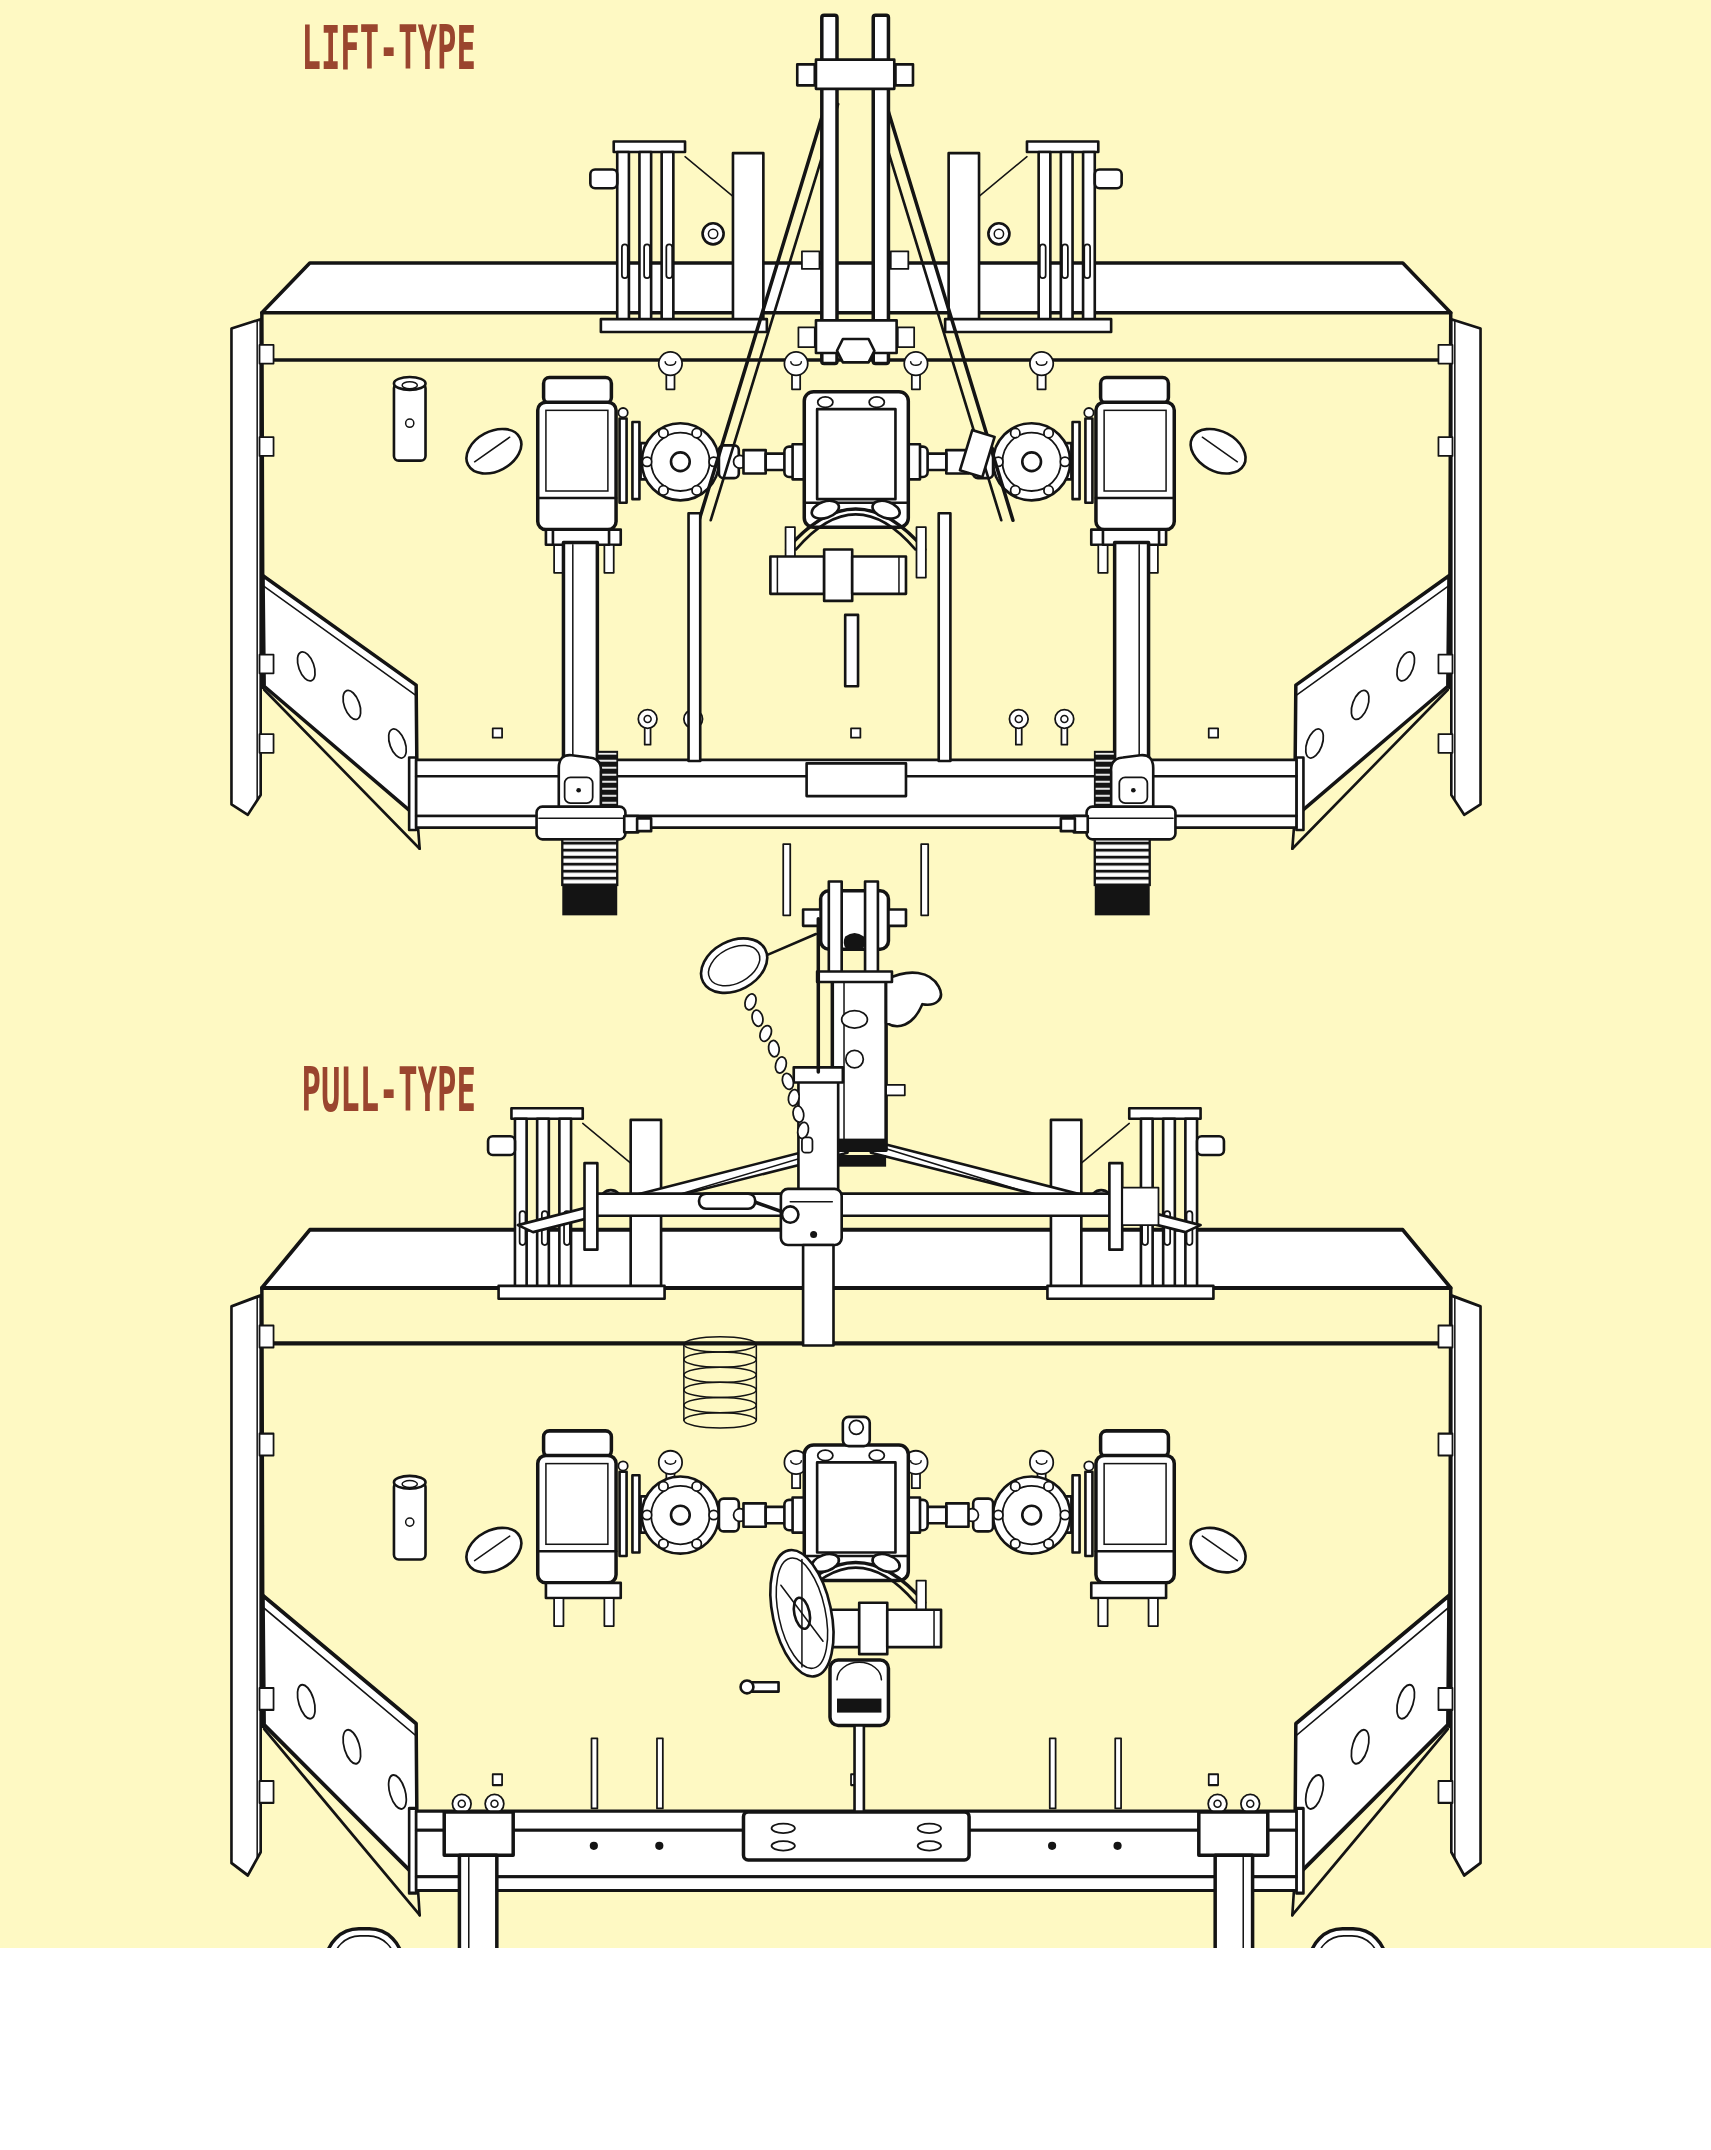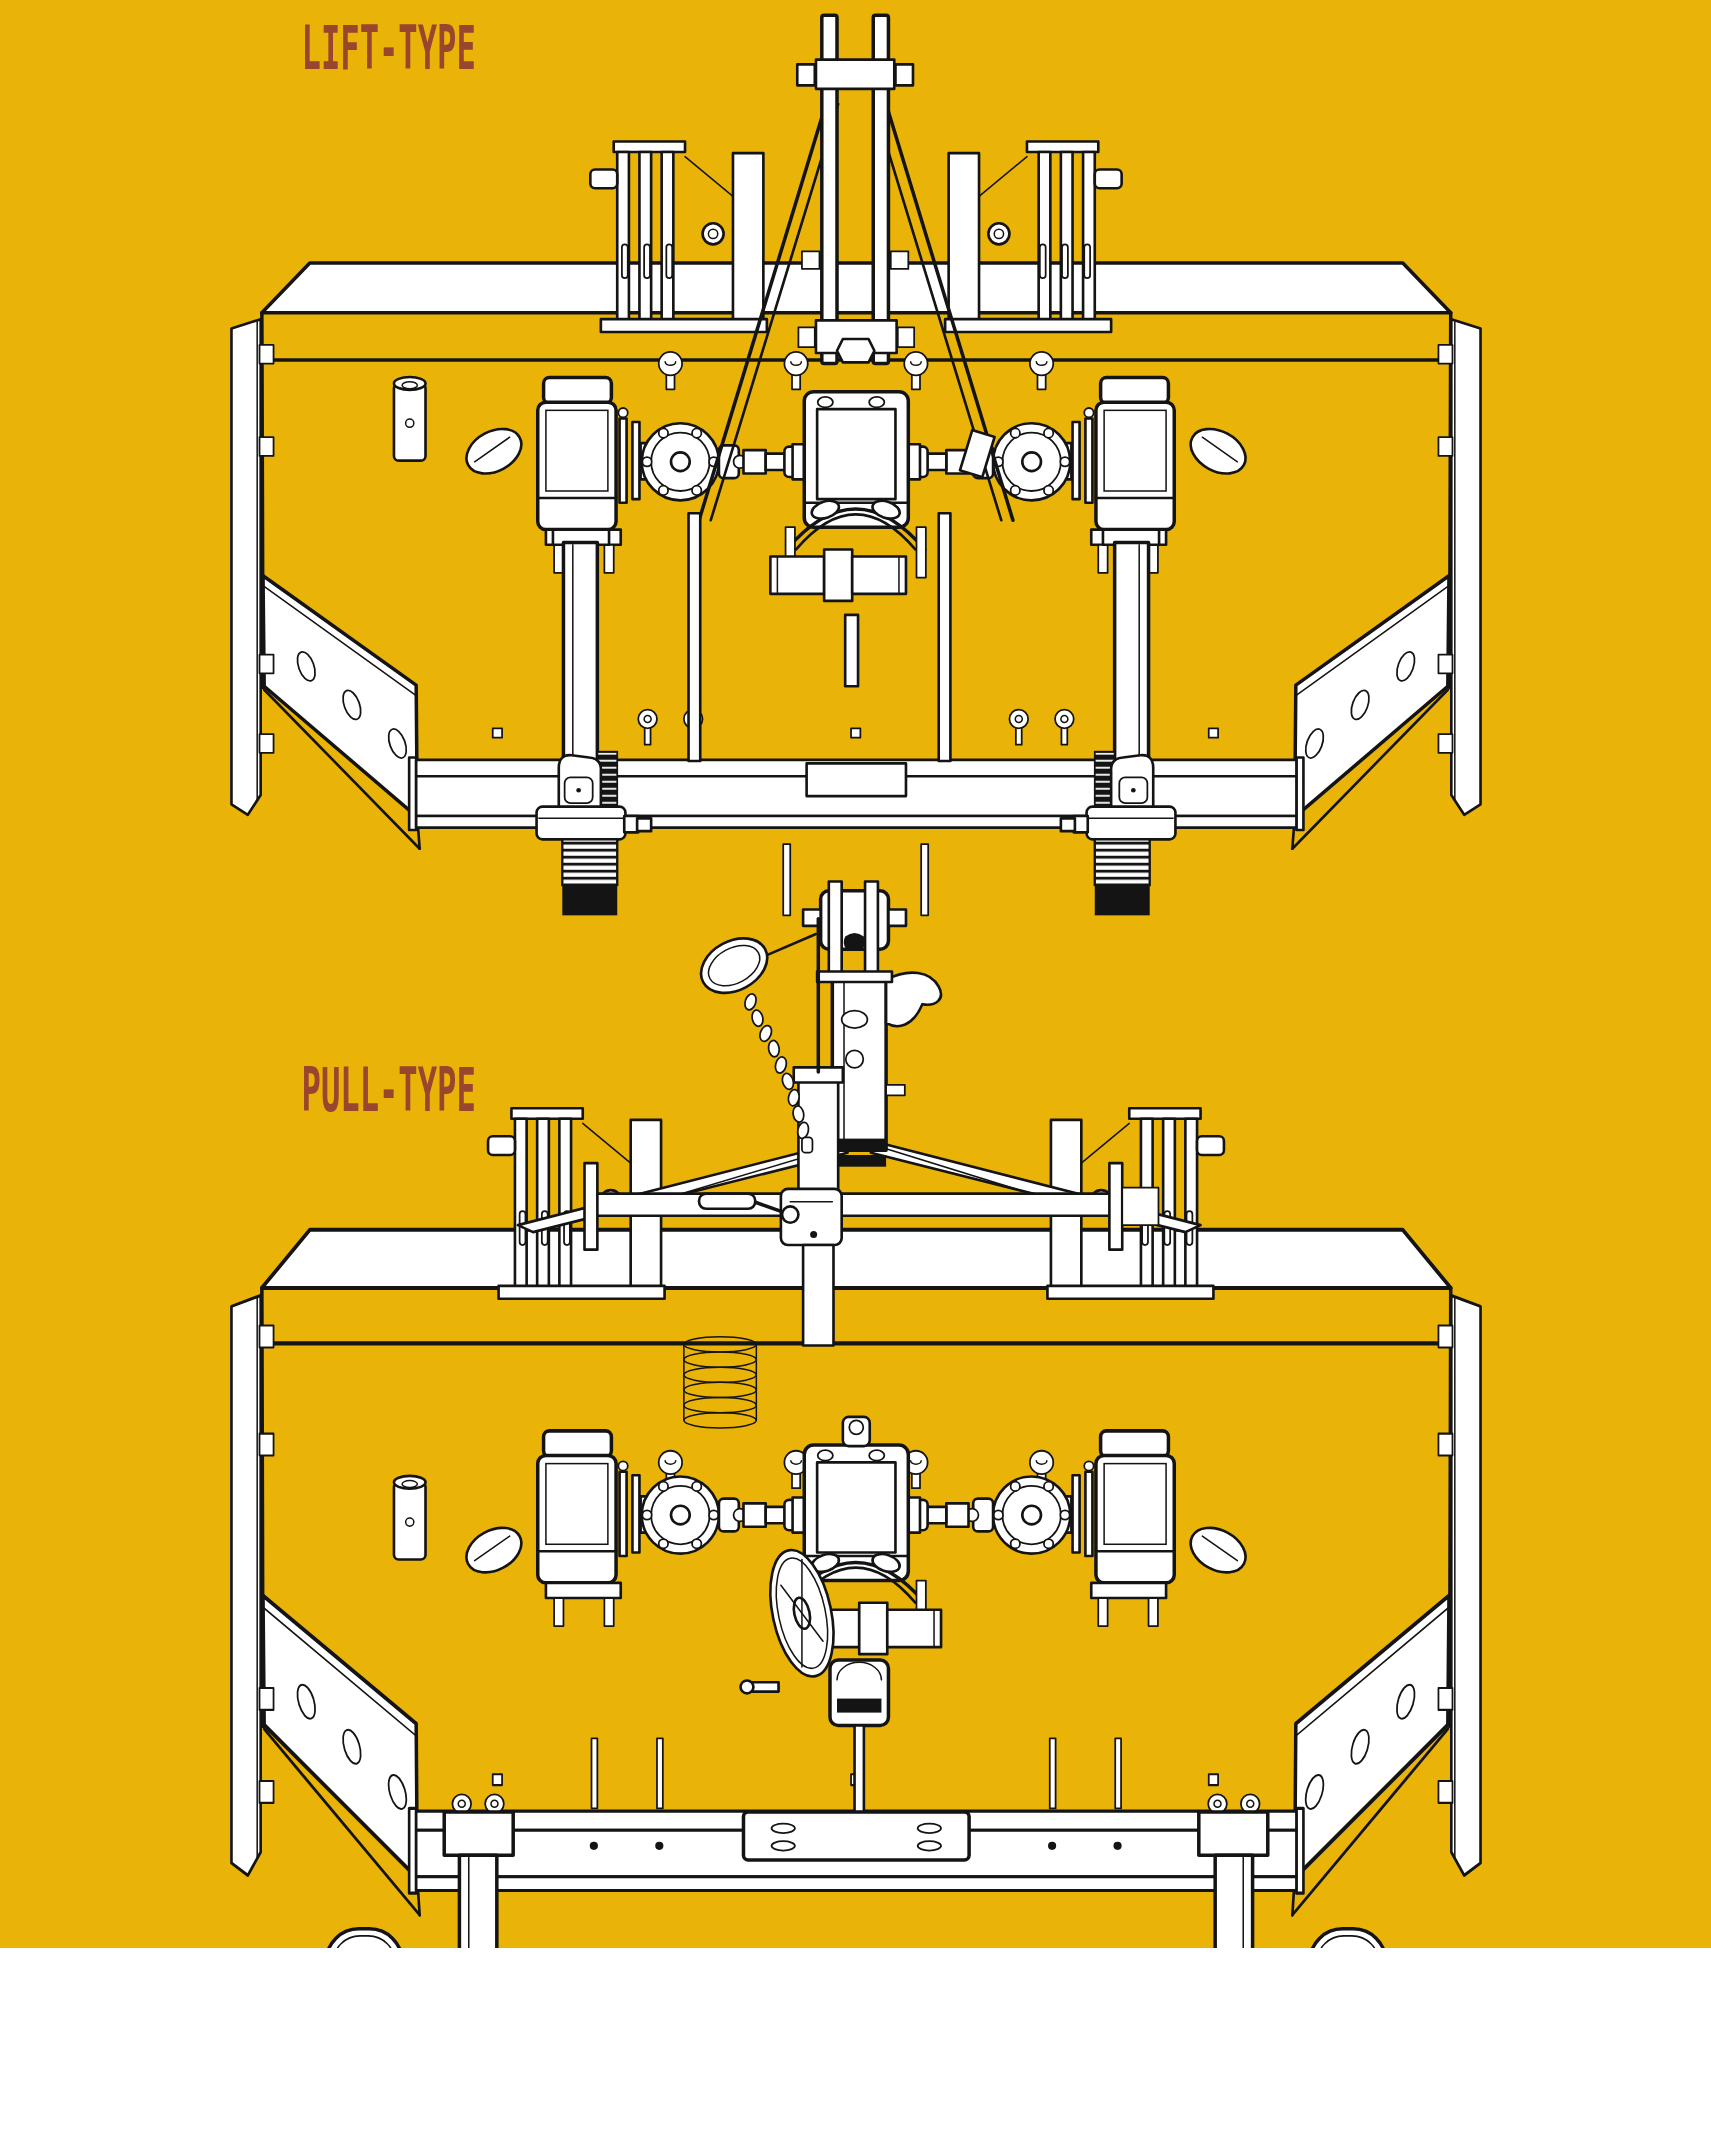--- a/index.html
+++ b/index.html
@@ -1,16 +1,16 @@
 <!DOCTYPE html>
 <html style="font-size:9.4px"><head>
 <meta charset="utf-8">
 <style>
   html,body{margin:0;padding:0;background:#ffffff;}
-  .page{width:1712px;height:1948px;background:#eab308;position:relative;overflow:hidden;}
+  .page{width:1712px;height:1948px;background:#fef9c3;position:relative;overflow:hidden;}
   svg{display:block;}
   text.fig-label{
     font-family:"DejaVu Sans Mono","Liberation Mono",monospace;
     font-weight:700;
     font-size:104px;
     fill:#9A452E;
   }
   .o{fill:#ffffff;stroke:#141414;stroke-width:6;stroke-linejoin:round;stroke-linecap:round;}
   .m{fill:#ffffff;stroke:#141414;stroke-width:4.5;stroke-linejoin:round;stroke-linecap:round;}
   .f{fill:#ffffff;stroke:#141414;stroke-width:3;stroke-linejoin:round;stroke-linecap:round;}

